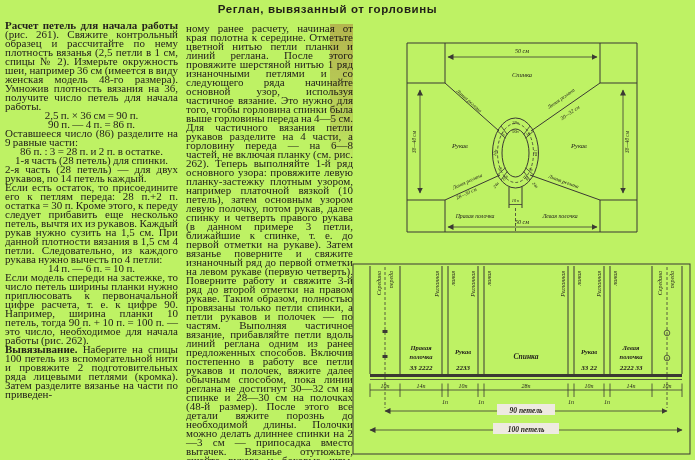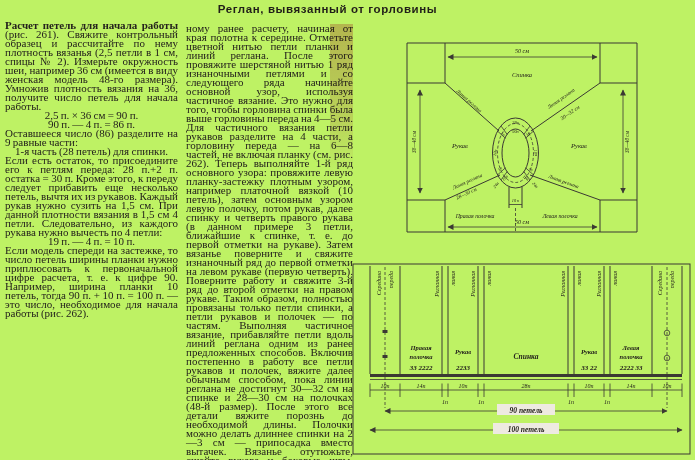--- a/index.html
+++ b/index.html
@@ -42,24 +42,27 @@
 
 <div class="page">
 
   <div class="title">Реглан, вывязанный от горловины</div>
 
   <div class="col col-left">
     <p><b class="lead">Расчет петель для начала работы</b> <span>(рис. 261). Свяжите контрольный образец и рассчитайте по нему плотность вязанья (2,5 петли в 1 см, спицы № 2). Измерьте окружность шеи, например 36 см (имеется в виду женская модель 48-го размера). Умножив плотность вязания на 36, получите число петель для начала работы.</span></p>
     <p class="formula">2,5 п. × 36 см = 90 п.</p>
     <p class="formula">90 п. — 4 п. = 86 п.</p>
     <p>Оставшееся число (86) разделите на 9 равные части:</p>
+    <p class="formula">86 п. : 3 = 28 п. и 2 п. в остатке.</p>
     <p class="formula">1-я часть (28 петель) для спинки.</p>
+    <p>2-я часть (28 петель) — для двух рукавов, по 14 петель каждый.</p>
     <p>Если есть остаток, то присоедините его к петлям переда: 28 п.+2 п. остатка = 30 п. Кроме этого, к переду следует прибавить еще несколько петель, вычтя их из рукавов. Каждый рукав нужно сузить на 1,5 см. При данной плотности вязания в 1,5 см 4 петли. Следовательно, из каждого рукава нужно вычесть по 4 петли:</p>
-    <p class="formula">19 п. — 4 п. = 10 п.</p>
+    <p class="formula">14 п. — 6 п. = 10 п.</p>
     <p>Если модель спереди на застежке, то число петель ширины планки нужно приплюсовать к первоначальной цифре расчета, т. е. к цифре 90. Например, ширина планки 10 петель, тогда 90 п. + 10 п. = 100 п. — это число, необходимое для начала работы (рис. 262).</p>
+    <p><b class="lead">Вывязывание.</b> <span>Наберите на спицы 100 петель из вспомогательной нити и провяжите 2 подготовительных ряда лицевыми петлями (кромка). Затем разделите вязанье на части по приведен-</span></p>
   </div>
 
   <div class="col col-mid">
     <p>ному ранее расчету, начиная от края полотна к середине. Отметьте цветной нитью петли планки и линий реглана. После этого провяжите шерстяной нитью 1 ряд изнаночными петлями и со следующего ряда начинайте основной узор, используя частичное вязание. Это нужно для того, чтобы горловина спинки была выше горловины переда на 4—5 см. Для частичного вязания петли рукавов разделите на 4 части, а горловину переда — на 6—8 частей, не включая планку (см. рис. 262). Теперь выполняйте 1-й ряд основного узора: провяжите левую планку-застежку плотным узором, например платочной вязкой (10 петель), затем основным узором левую полочку, потом рукав, далее спинку и четверть правого рукава (в данном примере 3 петли, ближайшие к спинке, т. е. до первой отметки на рукаве). Затем вязанье поверните и свяжите изнаночный ряд до первой отметки на левом рукаве (первую четверть). Поверните работу и свяжите 3-й ряд до второй отметки на правом рукаве. Таким образом, полностью провязаны только петли спинки, а петли рукавов и полочек — по частям. Выполняя частичное вязание, прибавляйте петли вдоль линий реглана одним из ранее предложенных способов. Включив постепенно в работу все петли рукавов и полочек, вяжите далее обычным способом, пока линии реглана не достигнут 30—32 см на спинке и 28—30 см на полочках (48-й размер). После этого все детали вяжите порознь до необходимой длины. Полочки можно делать длиннее спинки на 2—3 см — припосадка вместо вытачек. Вязанье отутюжьте, сшейте рукава и боковые швы, припосаживая полочки. Отплетите вспомогательную нить от горловины, открывшиеся петли наденьте на спицу (лучше с леской) и свяжите воротник.</p>
   </div>
 
   <div class="hl"></div>
 
   <svg id="fig261" width="245" height="205" viewBox="0 0 245 205">
     <defs>

